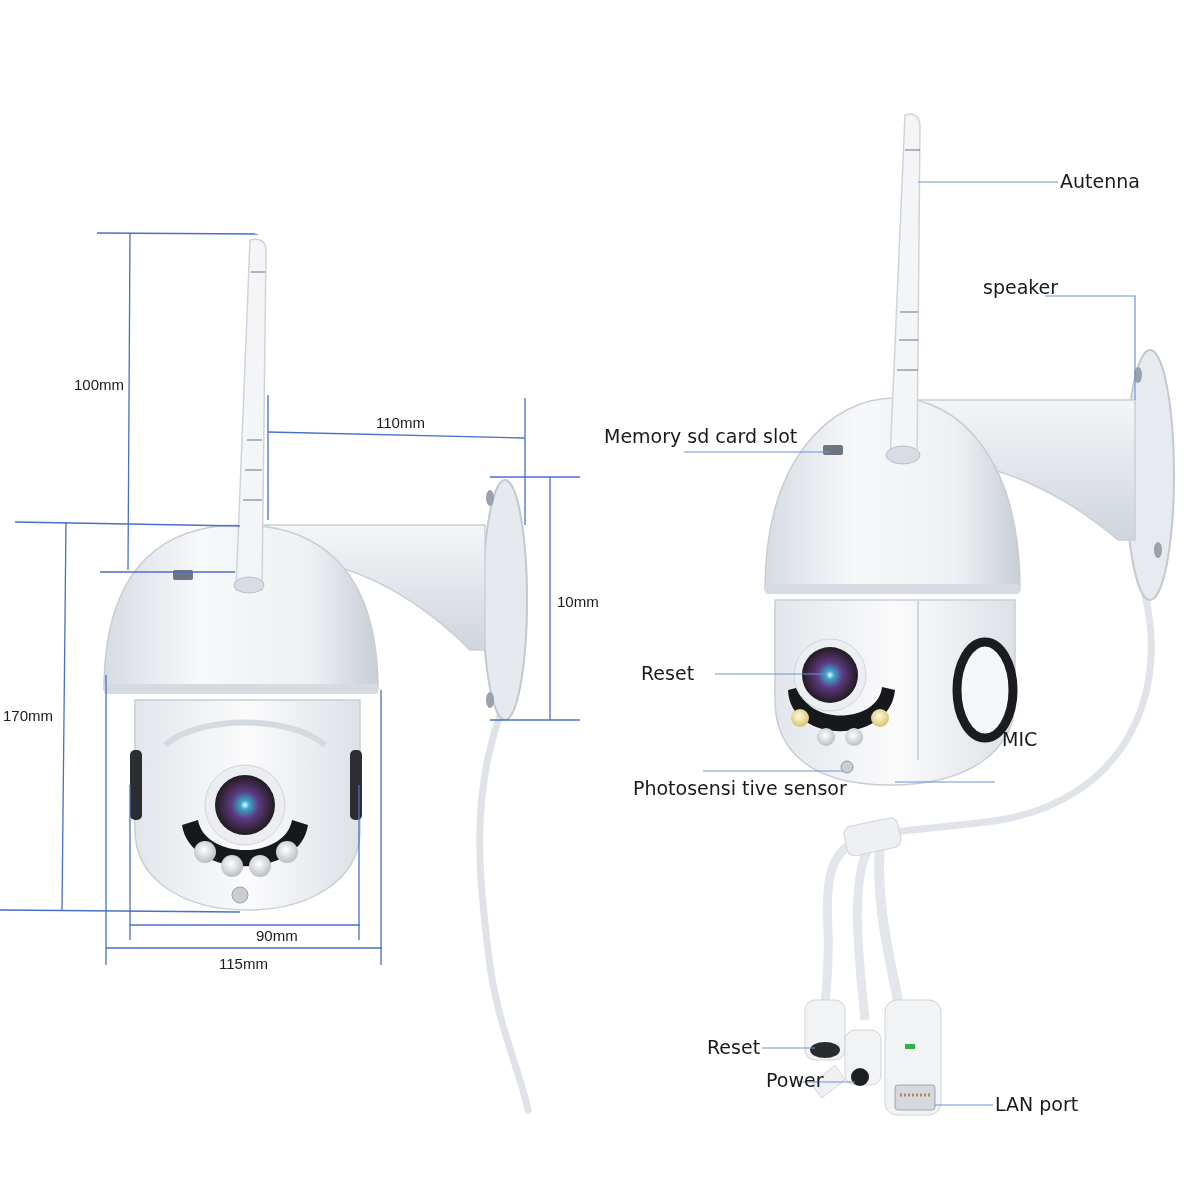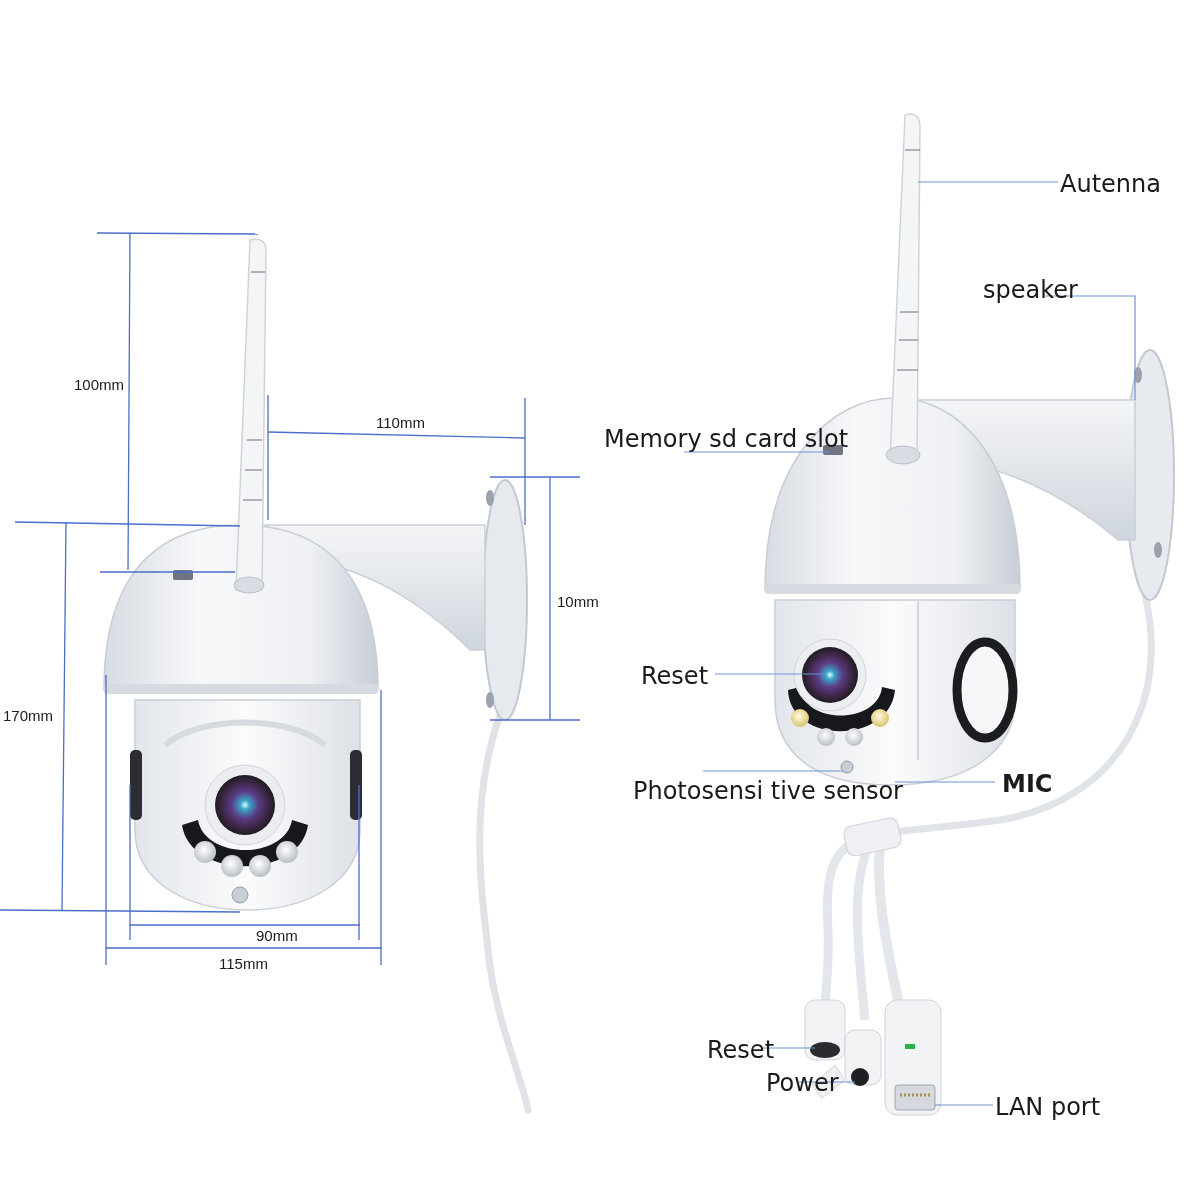--- a/index.html
+++ b/index.html
@@ -1,20 +1,20 @@
 <!DOCTYPE html>
 <html><head>
 <meta charset="utf-8">
 <style>
   html, body { margin:0; padding:0; background:#ffffff; }
   body { width:1200px; height:1200px; position:relative; overflow:hidden; font-family:"Liberation Sans", sans-serif; }
   svg { position:absolute; left:0; top:0; }
   .lbl { position:absolute; white-space:nowrap; color:#1a1a1a; }
   .dim { font-size:15px; }
-  .callout { font-size:24px; font-family:"DejaVu Sans", sans-serif; }
+  .callout { font-size:19px; font-family:"DejaVu Sans", sans-serif; }
 </style>
 </head>
 <body>
 
 <svg width="1200" height="1200" viewBox="0 0 1200 1200">
   <defs>
     <linearGradient id="domeG" x1="0" y1="0" x2="1" y2="0">
       <stop offset="0" stop-color="#d7dce3"></stop>
       <stop offset="0.35" stop-color="#f7f8fa"></stop>
       <stop offset="0.75" stop-color="#eef0f3"></stop>
@@ -184,16 +184,16 @@
 <div class="lbl dim" style="left:557px; top:593px;">10mm</div>
 <div class="lbl dim" style="left:3px; top:707px;">170mm</div>
 <div class="lbl dim" style="left:220px; top:927px;margin-left:36px;">90mm</div>
 <div class="lbl dim" style="left:219px; top:955px;">115mm</div>
 
 <div class="lbl callout" style="left:1060px; top:170px;">Autenna</div>
 <div class="lbl callout" style="left:963px; top:276px;margin-left:20px;">speaker</div>
 <div class="lbl callout" style="left:604px; top:425px;">Memory sd card slot</div>
 <div class="lbl callout" style="left:641px; top:662px;">Reset</div>
 <div class="lbl callout" style="left:633px; top:777px;">Photosensi tive sensor</div>
-<div class="lbl callout" style="left:1002px; top:770px;font-weight:bold;">MIC</div>
+<div class="lbl callout" style="left:1002px; top:728px;">MIC</div>
 <div class="lbl callout" style="left:707px; top:1036px;">Reset</div>
 <div class="lbl callout" style="left:738px; top:1069px;margin-left:28px;">Power</div>
 <div class="lbl callout" style="left:995px; top:1093px;">LAN port</div>
 
 </body></html>

